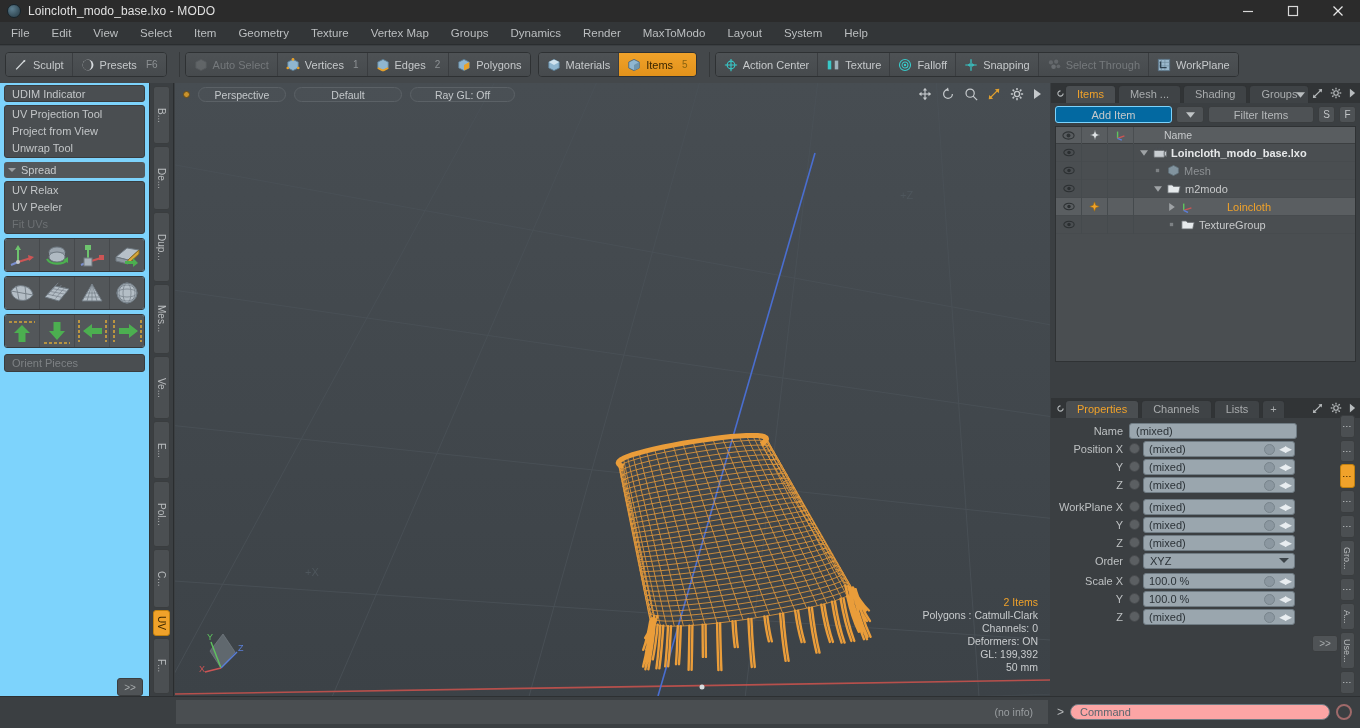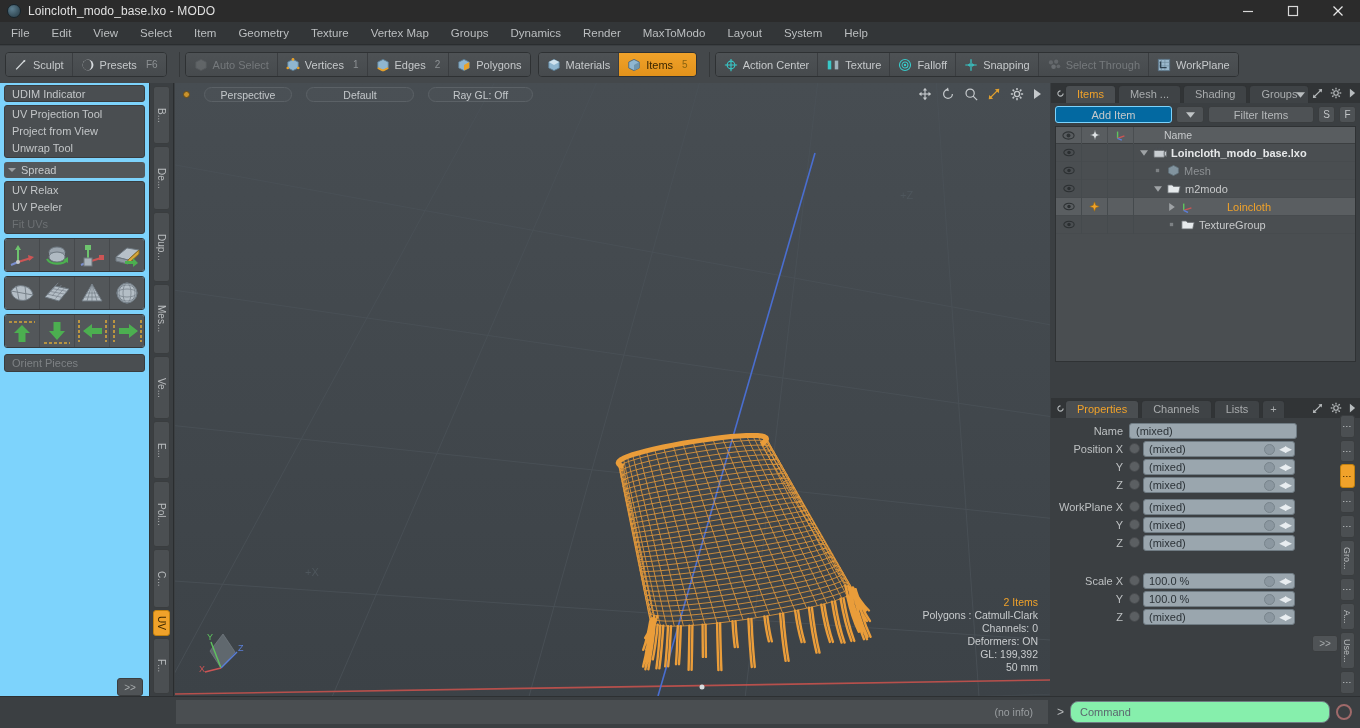--- a/index.html
+++ b/index.html
@@ -115,21 +115,21 @@
   }
   .vtab.active{ background:#f0a22a;border-color:#c0800f;color:#3a2600; }
 
   
   .viewport{
     position:absolute; left:175px; top:83px; width:875px; height:613px;
     background:#40464b; overflow:hidden;
   }
   .vp-header{
     position:absolute;left:0;top:0;width:875px;height:23px;
-    display:flex;align-items:center;padding-left:8px;gap:14px;z-index:5;
+    display:flex;align-items:center;padding-left:8px;gap:8px;z-index:5;
   }
   .vp-dot{ width:7px;height:7px;border-radius:50%;background:#c8922e;border:1px solid #6a4d14; }
   .vp-pill{
     height:15px;line-height:14px;padding:0 14px;border:1px solid #5b6166;border-radius:8px;
     font-size:10.5px;color:#c4c8cb;text-align:center;background:rgba(255,255,255,.02);
   }
   .vp-icons{ position:absolute;right:8px;top:4px;display:flex;gap:9px;align-items:center;z-index:5; }
   .vp-stat{
     position:absolute;right:12px;bottom:22px;text-align:right;
     font-size:10.5px;color:#c9ccce;line-height:13px;z-index:5;
@@ -249,21 +249,21 @@
     position:absolute;left:176px;top:700px;width:872px;height:24px;
     background:#4a4e51;border:1px solid #33363800;
     display:flex;align-items:center;justify-content:flex-end;padding-right:14px;
     font-size:10.5px;color:#9a9ea1;
   }
   .cmdwrap{
     position:absolute;left:1051px;top:701px;width:305px;height:22px;display:flex;align-items:center;gap:6px;
   }
   .cmdgt{ color:#b7babc;font-size:12px;padding-left:6px; }
   .cmdinput{
-    flex:1;height:22px;background:#86efac;border:1px solid #6f7b83;border-radius:8px;
+    flex:1;height:16px;background:#fca5a5;border:1px solid #6f7b83;border-radius:8px;
     display:flex;align-items:center;padding-left:9px;font-size:11px;color:#5b666e;
   }
   .cmdcircle{ width:16px;height:16px;border-radius:50%;border:2px solid #a06a6a;margin-right:4px; }
 </style>
 </head>
 <body>
 
 <div id="app">
 
   <div class="titlebar">
@@ -1045,21 +1045,29 @@
           </div>
           <div class="prow">
             <div class="plabel">Z</div>
             <div class="pradio"></div>
             <div class="pfield" style="max-width: 152px;">
               <span>(mixed)</span>
               <span class="pdim"></span>
               <span class="parrows">◀▶</span>
             </div>
           </div>
-          <div class="prow" style="margin-top: 21px;">
+          <div class="prow">
+            <div class="plabel">Order</div>
+            <div class="pradio"></div>
+            <div class="pselect" style="max-width: 152px;">
+              <span>XYZ</span>
+              <span class="car"></span>
+            </div>
+          </div>
+          <div class="prow" style="margin-top: 3px;">
             <div class="plabel">Scale X</div>
             <div class="pradio"></div>
             <div class="pfield" style="max-width: 152px;">
               <span>100.0 %</span>
               <span class="pdim"></span>
               <span class="parrows">◀▶</span>
             </div>
           </div>
           <div class="prow">
             <div class="plabel">Y</div>

